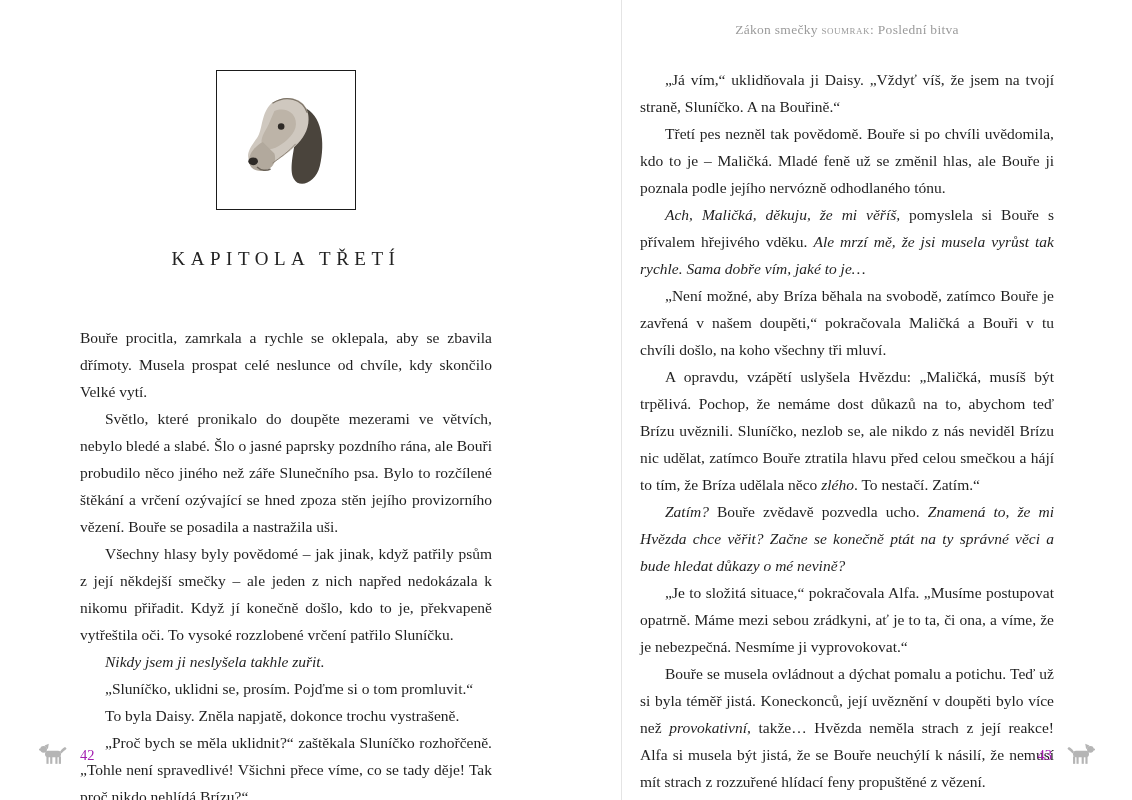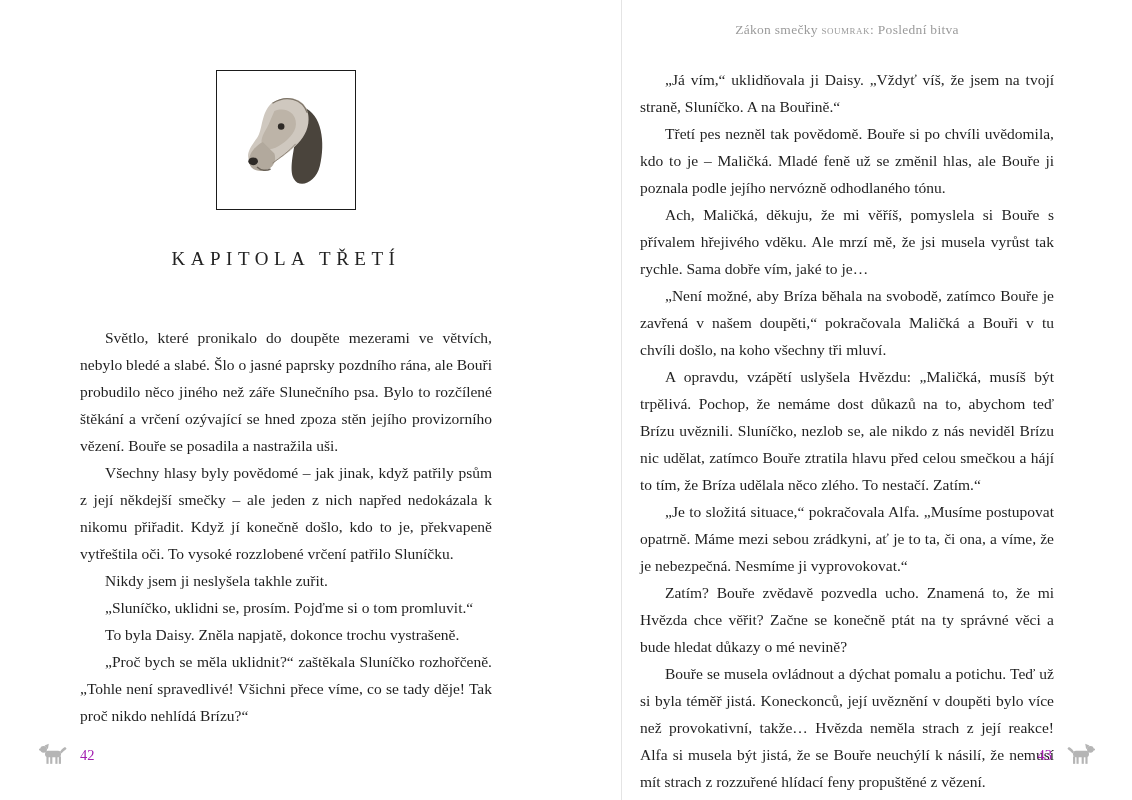--- a/index.html
+++ b/index.html
@@ -18,21 +18,21 @@
   .chapter-title{
     margin:38px 0 0;text-align:center;font-size:19px;font-weight:400;
     letter-spacing:5.5px;color:#222;
   }
   .body-text{
     margin-top:54px;font-size:15.5px;line-height:27px;text-align:justify;
   }
   .page.right .body-text{margin-top:28px;}
   .para{margin:0;}
   .para.ind{text-indent:25px;}
-  .it{}
+  .it{font-style:italic;}
   .sc{font-variant:small-caps;letter-spacing:0.5px;}
   .running-header{
     margin-top:22px;text-align:center;color:#9b9b9b;font-size:13.5px;letter-spacing:0.3px;
   }
   .pagenum{position:absolute;bottom:36px;font-size:14.5px;color:#a21caf;}
   .pn-left{left:80px;}
   .pn-right{right:80px;}
   .dog{position:absolute;bottom:34px;width:30px;height:24px;}
   .dog svg{width:100%;height:100%;}
   .left-dog{left:38px;}
@@ -62,39 +62,40 @@
         <path d="M30 88 C34 92 40 92 44 90" stroke="#6a6258" fill="none" stroke-width="1.5"></path>
 
         <circle cx="55" cy="46" r="3.4" fill="#2e2a26"></circle>
 
         <path d="M46 22 C60 13 77 17 82 32" stroke="#7d7468" fill="none" stroke-width="1.2"></path>
         <path d="M70 64 C63 72 54 78 46 84" stroke="#8d8478" fill="none" stroke-width="1"></path>
       </svg>
     </div>
     <h1 class="chapter-title">KAPITOLA TŘETÍ</h1>
     <div class="body-text">
+        <p class="para"><span>Bouře procitla, zamrkala a rychle se oklepala, aby se zbavila dřímoty. Musela prospat celé neslunce od chvíle, kdy skončilo Velké vytí.</span></p>
         <p class="para ind"><span>Světlo, které pronikalo do doupěte mezerami ve větvích, nebylo bledé a slabé. Šlo o jasné paprsky pozdního rána, ale Bouři probudilo něco jiného než záře Slunečního psa. Bylo to rozčílené štěkání a vrčení ozývající se hned zpoza stěn jejího provizorního vězení. Bouře se posadila a nastražila uši.</span></p>
         <p class="para ind"><span>Všechny hlasy byly povědomé – jak jinak, když patřily psům z její někdejší smečky – ale jeden z nich napřed nedokázala k nikomu přiřadit. Když jí konečně došlo, kdo to je, překvapeně vytřeštila oči. To vysoké rozzlobené vrčení patřilo Sluníčku.</span></p>
         <p class="para ind"><span class="it">Nikdy jsem ji neslyšela takhle zuřit.</span></p>
         <p class="para ind"><span>„Sluníčko, uklidni se, prosím. Pojďme si o tom promluvit.“</span></p>
         <p class="para ind"><span>To byla Daisy. Zněla napjatě, dokonce trochu vystrašeně.</span></p>
         <p class="para ind"><span>„Proč bych se měla uklidnit?“ zaštěkala Sluníčko rozhořčeně. „Tohle není spravedlivé! Všichni přece víme, co se tady děje! Tak proč nikdo nehlídá Brízu?“</span></p>
       </div>
   </section>
 
   <section class="page right">
     <header class="running-header"><span>Zákon smečky </span><span class="sc">soumrak</span><span>: Poslední bitva</span></header>
     <div class="body-text">
         <p class="para ind"><span>„Já vím,“ uklidňovala ji Daisy. „Vždyť víš, že jsem na tvojí straně, Sluníčko. A na Bouřině.“</span></p>
         <p class="para ind"><span>Třetí pes nezněl tak povědomě. Bouře si po chvíli uvědomila, kdo to je – Maličká. Mladé feně už se změnil hlas, ale Bouře ji poznala podle jejího nervózně odhodlaného tónu.</span></p>
         <p class="para ind"><span class="it">Ach, Maličká, děkuju, že mi věříš,</span><span> pomyslela si Bouře s přívalem hřejivého vděku. </span><span class="it">Ale mrzí mě, že jsi musela vyrůst tak rychle. Sama dobře vím, jaké to je…</span></p>
         <p class="para ind"><span>„Není možné, aby Bríza běhala na svobodě, zatímco Bouře je zavřená v našem doupěti,“ pokračovala Maličká a Bouři v tu chvíli došlo, na koho všechny tři mluví.</span></p>
         <p class="para ind"><span>A opravdu, vzápětí uslyšela Hvězdu: „Maličká, musíš být trpělivá. Pochop, že nemáme dost důkazů na to, abychom teď Brízu uvěznili. Sluníčko, nezlob se, ale nikdo z nás neviděl Brízu nic udělat, zatímco Bouře ztratila hlavu před celou smečkou a hájí to tím, že Bríza udělala něco </span><span class="it">zlého</span><span>. To nestačí. Zatím.“</span></p>
+        <p class="para ind"><span class="it">Zatím?</span><span> Bouře zvědavě pozvedla ucho. </span><span class="it">Znamená to, že mi Hvězda chce věřit? Začne se konečně ptát na ty správné věci a bude hledat důkazy o mé nevině?</span></p>
         <p class="para ind"><span>„Je to složitá situace,“ pokračovala Alfa. „Musíme postupovat opatrně. Máme mezi sebou zrádkyni, ať je to ta, či ona, a víme, že je nebezpečná. Nesmíme ji vyprovokovat.“</span></p>
-        <p class="para ind"><span class="it">Zatím?</span><span> Bouře zvědavě pozvedla ucho. </span><span class="it">Znamená to, že mi Hvězda chce věřit? Začne se konečně ptát na ty správné věci a bude hledat důkazy o mé nevině?</span></p>
         <p class="para ind"><span>Bouře se musela ovládnout a dýchat pomalu a potichu. Teď už si byla téměř jistá. Koneckonců, její uvěznění v doupěti bylo více než </span><span class="it">provokativní</span><span>, takže… Hvězda neměla strach z její reakce! Alfa si musela být jistá, že se Bouře neuchýlí k násilí, že nemusí mít strach z rozzuřené hlídací feny propuštěné z vězení.</span></p>
       </div>
   </section>
 
   <div class="dog left-dog">
     <svg viewBox="0 0 32 24">
       <g fill="#b5b5b5">
         <circle cx="6" cy="7" r="3.6"></circle>
         <path d="M7 3 L11.5 1 L10.5 7 Z"></path>
         <rect x="1" y="6" width="4.5" height="2.4" rx="1.2"></rect>

